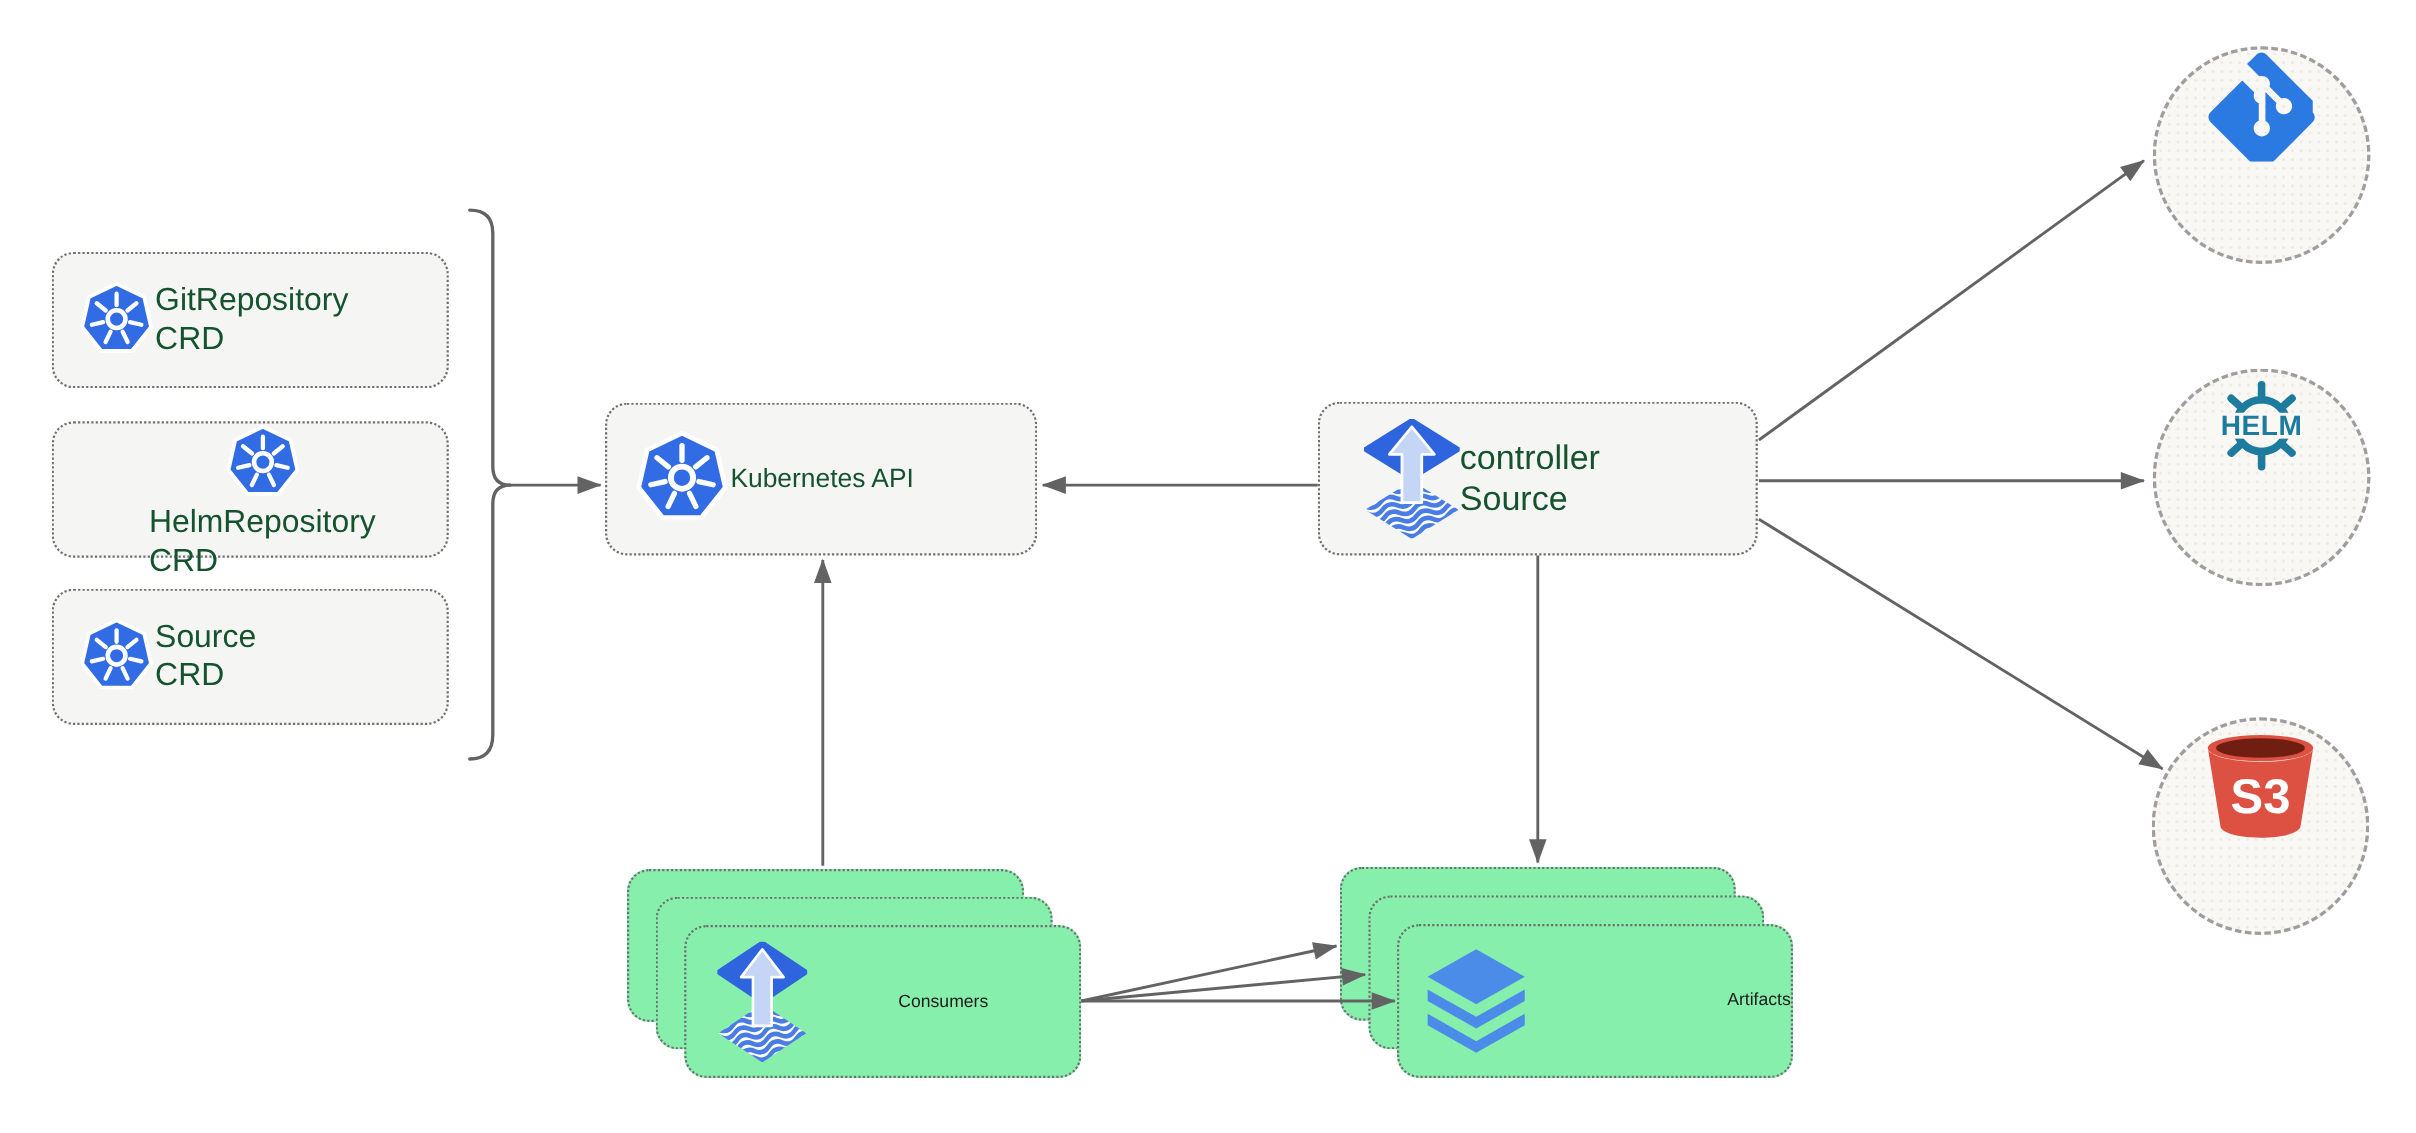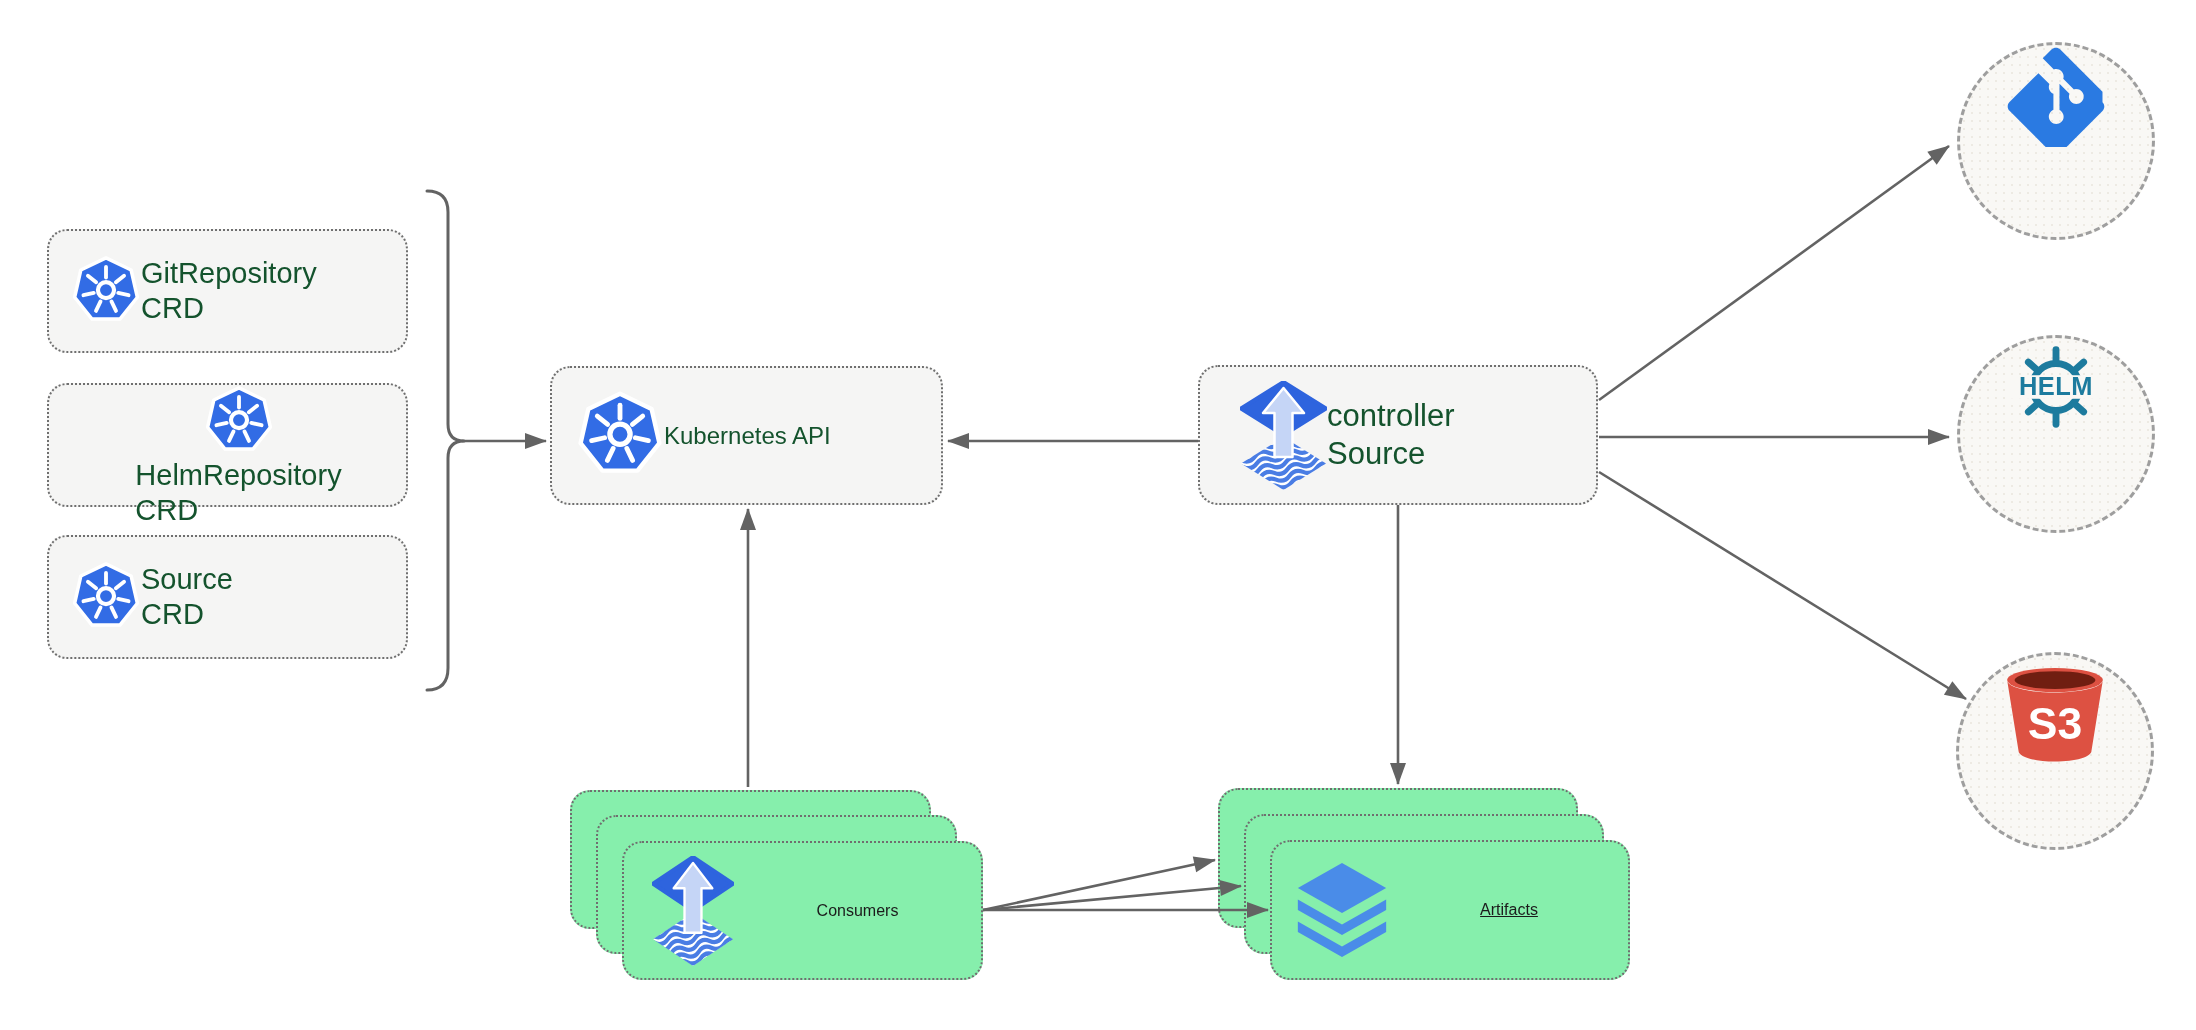--- a/index.html
+++ b/index.html
@@ -156,21 +156,21 @@
   </div>
 
   <div class="stackbox" style="left:1218px;top:788px;width:360px;height:140px;"></div>
   <div class="stackbox" style="left:1244px;top:814px;width:360px;height:140px;"></div>
   <div class="stackbox artifacts-front">
     <span class="icon-wrap">
       <svg width="96" height="98">
           <use href="#sym-layers"></use>
         </svg>
     </span>
-    <div class="label" style="flex:1;text-align:center;text-decoration:underline;">Artifacts</div>
+    <div class="label" style="flex:1;text-align:right;">Artifacts</div>
   </div>
 
   <div class="ext ext-git">
     <svg width="102" height="102" viewBox="0 0 97 97">
       <use href="#sym-git"></use>
     </svg>
   </div>
 
   <div class="ext ext-helm">
     <svg width="98" height="98" viewBox="0 0 100 100">

